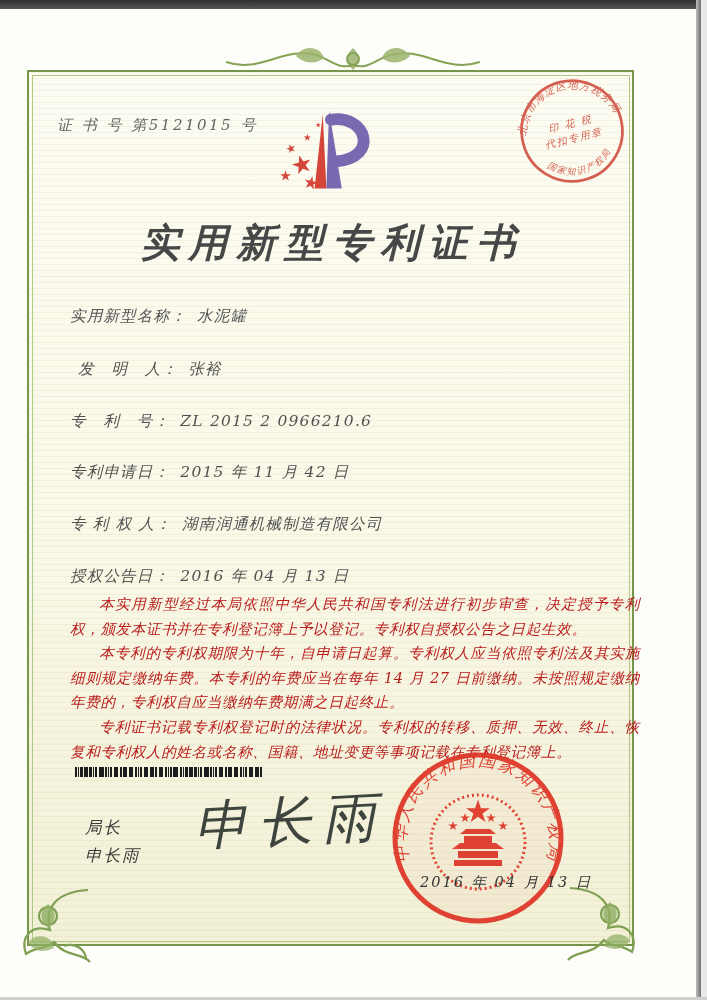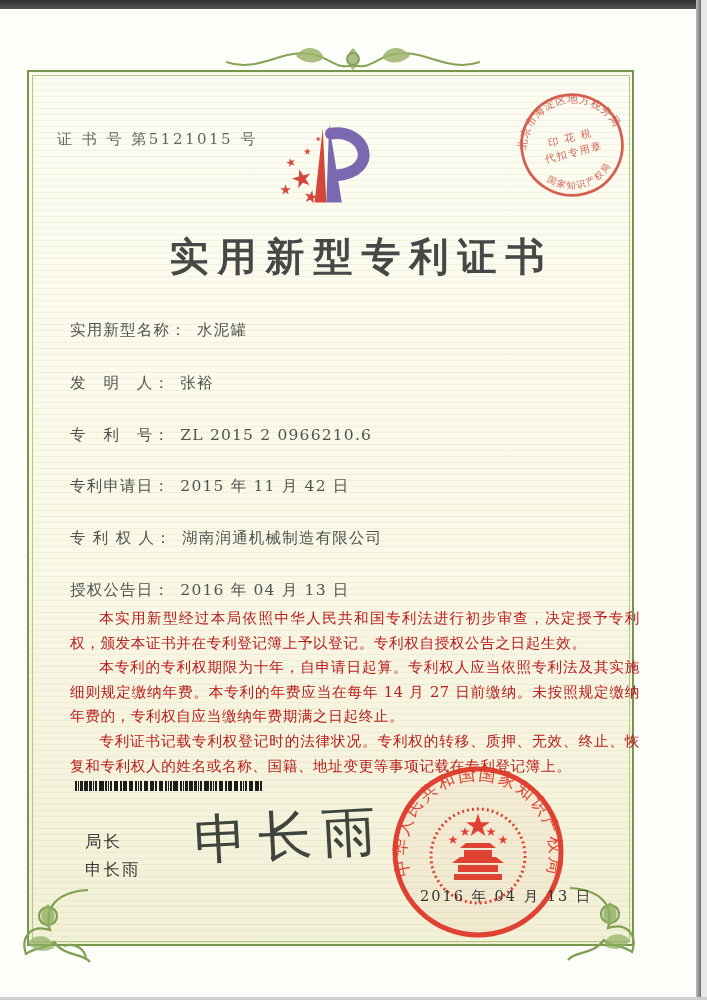--- a/index.html
+++ b/index.html
@@ -20,37 +20,37 @@
     border:2.5px solid #76974b;
     background:
       repeating-linear-gradient(180deg, rgba(176,190,120,0.14) 0 1px, rgba(0,0,0,0) 1px 6px),
       linear-gradient(180deg,#fdfcf3 0%,#faf8e7 55%,#f2f0d6 100%);
     box-sizing:border-box;
   }
   .frame::after{content:"";position:absolute;inset:2.5px;border:1px solid #aec986;pointer-events:none;}
 
   .ornament{position:absolute;pointer-events:none;}
 
-  .content{position:absolute;left:27px;top:84px;width:611px;height:878px;}
+  .content{position:absolute;left:27px;top:70px;width:611px;height:878px;font-style:italic;}
 
   .cert-no{position:absolute;left:30px;top:46px;font-size:15px;letter-spacing:2.5px;color:#636363;}
 
   .logo{position:absolute;left:244px;top:34px;}
 
   .tax-stamp{position:absolute;left:486px;top:2px;transform:rotate(-14deg);opacity:.88;}
 
   .title{
     position:absolute;left:0;top:146px;width:100%;text-align:center;
-    font-size:39px;font-weight:600;letter-spacing:9px;color:#474747;padding-left:29px;
+    font-size:39px;font-weight:600;letter-spacing:9px;color:#474747;
   }
 
   .fields{position:absolute;left:43px;top:0;width:560px;}
   .field-row{position:absolute;left:0;white-space:nowrap;font-size:15.5px;color:#525252;letter-spacing:1.2px;}
   .field-row:nth-child(1){top:236px;}
-  .field-row:nth-child(2){top:289px;}
+  .field-row:nth-child(2){top:289px;margin-left:8px;}
   .field-row:nth-child(3){top:341px;}
   .field-row:nth-child(4){top:392px;}
   .field-row:nth-child(5){top:444px;}
   .field-row:nth-child(6){top:496px;}
   .field-value{margin-left:4px;}
 
   .paragraphs{
     position:absolute;left:43px;top:522px;width:570px;
     font-size:14.6px;line-height:24.6px;color:#b91c1c;text-align:justify;
   }

